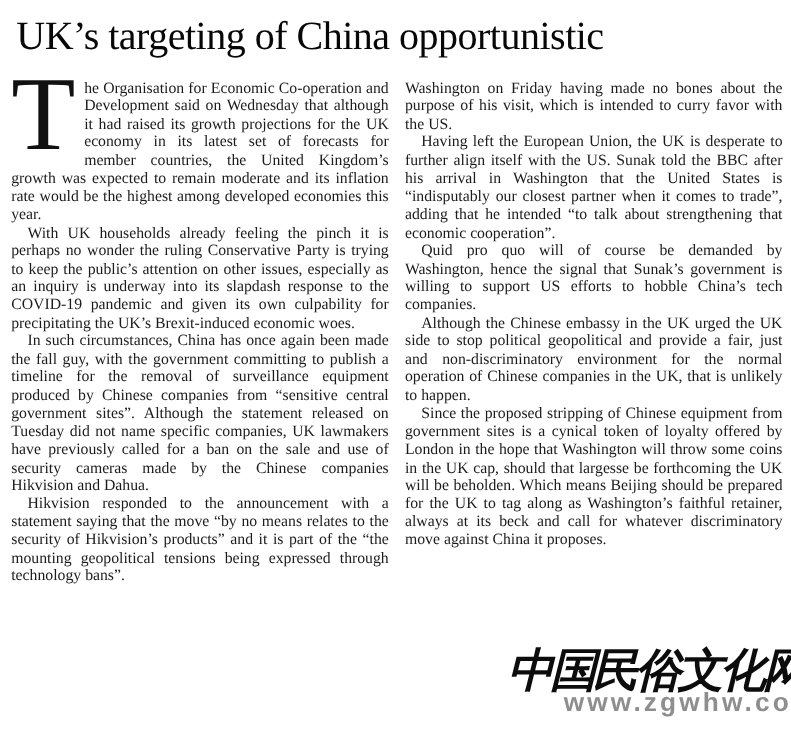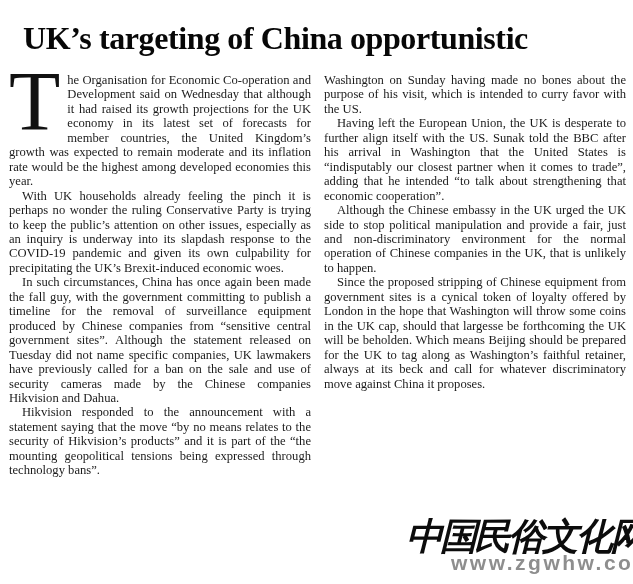--- a/index.html
+++ b/index.html
@@ -9,24 +9,24 @@
   }
   .page {
     position: relative;
     width: 633px;
     height: 584px;
     background: #ffffff;
     overflow: hidden;
     font-family: "Liberation Serif", serif;
   }
   .headline {
-    margin: 14px;
+    margin: 4px;
     padding: 6px 0 0 9px;
     font-family: "Liberation Serif", serif;
-    font-weight: bold;
+    font-weight: normal;
     font-size: 32px;
     line-height: 36px;
     letter-spacing: -0.4px;
     color: #070707;
     white-space: nowrap;
   }
   .columns {
     display: flex;
     gap: 13px;
     padding-left: 9px;
@@ -98,23 +98,24 @@
   <div class="columns">
 
     <div class="col">
       <p class="no-indent"><span class="dropcap">T</span><span>he Organisation for Economic Co-operation and Development said on Wednesday that although it had raised its growth projections for the UK economy in its latest set of forecasts for member countries, the United Kingdom’s growth was expected to remain moderate and its inflation rate would be the highest among developed economies this year.</span></p>
       <p>With UK households already feeling the pinch it is perhaps no wonder the ruling Conservative Party is trying to keep the public’s attention on other issues, especially as an inquiry is underway into its slapdash response to the COVID-19 pandemic and given its own culpability for precipitating the UK’s Brexit-induced economic woes.</p>
       <p>In such circumstances, China has once again been made the fall guy, with the government committing to publish a timeline for the removal of surveillance equipment produced by Chinese companies from “sensitive central government sites”. Although the statement released on Tuesday did not name specific companies, UK lawmakers have previously called for a ban on the sale and use of security cameras made by the Chinese companies Hikvision and Dahua.</p>
       <p>Hikvision responded to the announcement with a statement saying that the move “by no means relates to the security of Hikvision’s products” and it is part of the “the mounting geopolitical tensions being expressed through technology bans”.</p>
     </div>
 
     <div class="col">
-      <p class="no-indent">Washington on Sunday having made no bones about the purpose of his visit, which is intended to curry favor with the US.</p>
+      <p class="no-indent">Washington on Friday having made no bones about the purpose of his visit, which is intended to curry favor with the US.</p>
       <p>Having left the European Union, the UK is desperate to further align itself with the US. Sunak told the BBC after his arrival in Washington that the United States is “indisputably our closest partner when it comes to trade”, adding that he intended “to talk about strengthening that economic cooperation”.</p>
-      <p>Although the Chinese embassy in the UK urged the UK side to stop political manipulation and provide a fair, just and non-discriminatory environment for the normal operation of Chinese companies in the UK, that is unlikely to happen.</p>
+      <p>Quid pro quo will of course be demanded by Washington, hence the signal that Sunak’s government is willing to support US efforts to hobble China’s tech companies.</p>
+      <p>Although the Chinese embassy in the UK urged the UK side to stop political geopolitical and provide a fair, just and non-discriminatory environment for the normal operation of Chinese companies in the UK, that is unlikely to happen.</p>
       <p>Since the proposed stripping of Chinese equipment from government sites is a cynical token of loyalty offered by London in the hope that Washington will throw some coins in the UK cap, should that largesse be forthcoming the UK will be beholden. Which means Beijing should be prepared for the UK to tag along as Washington’s faithful retainer, always at its beck and call for whatever discriminatory move against China it proposes.</p>
     </div>
 
   </div>
 
   <div class="wm-cn">中国民俗文化网</div>
 
   <div class="wm-url">www.zgwhw.com</div>
 
 </div>

